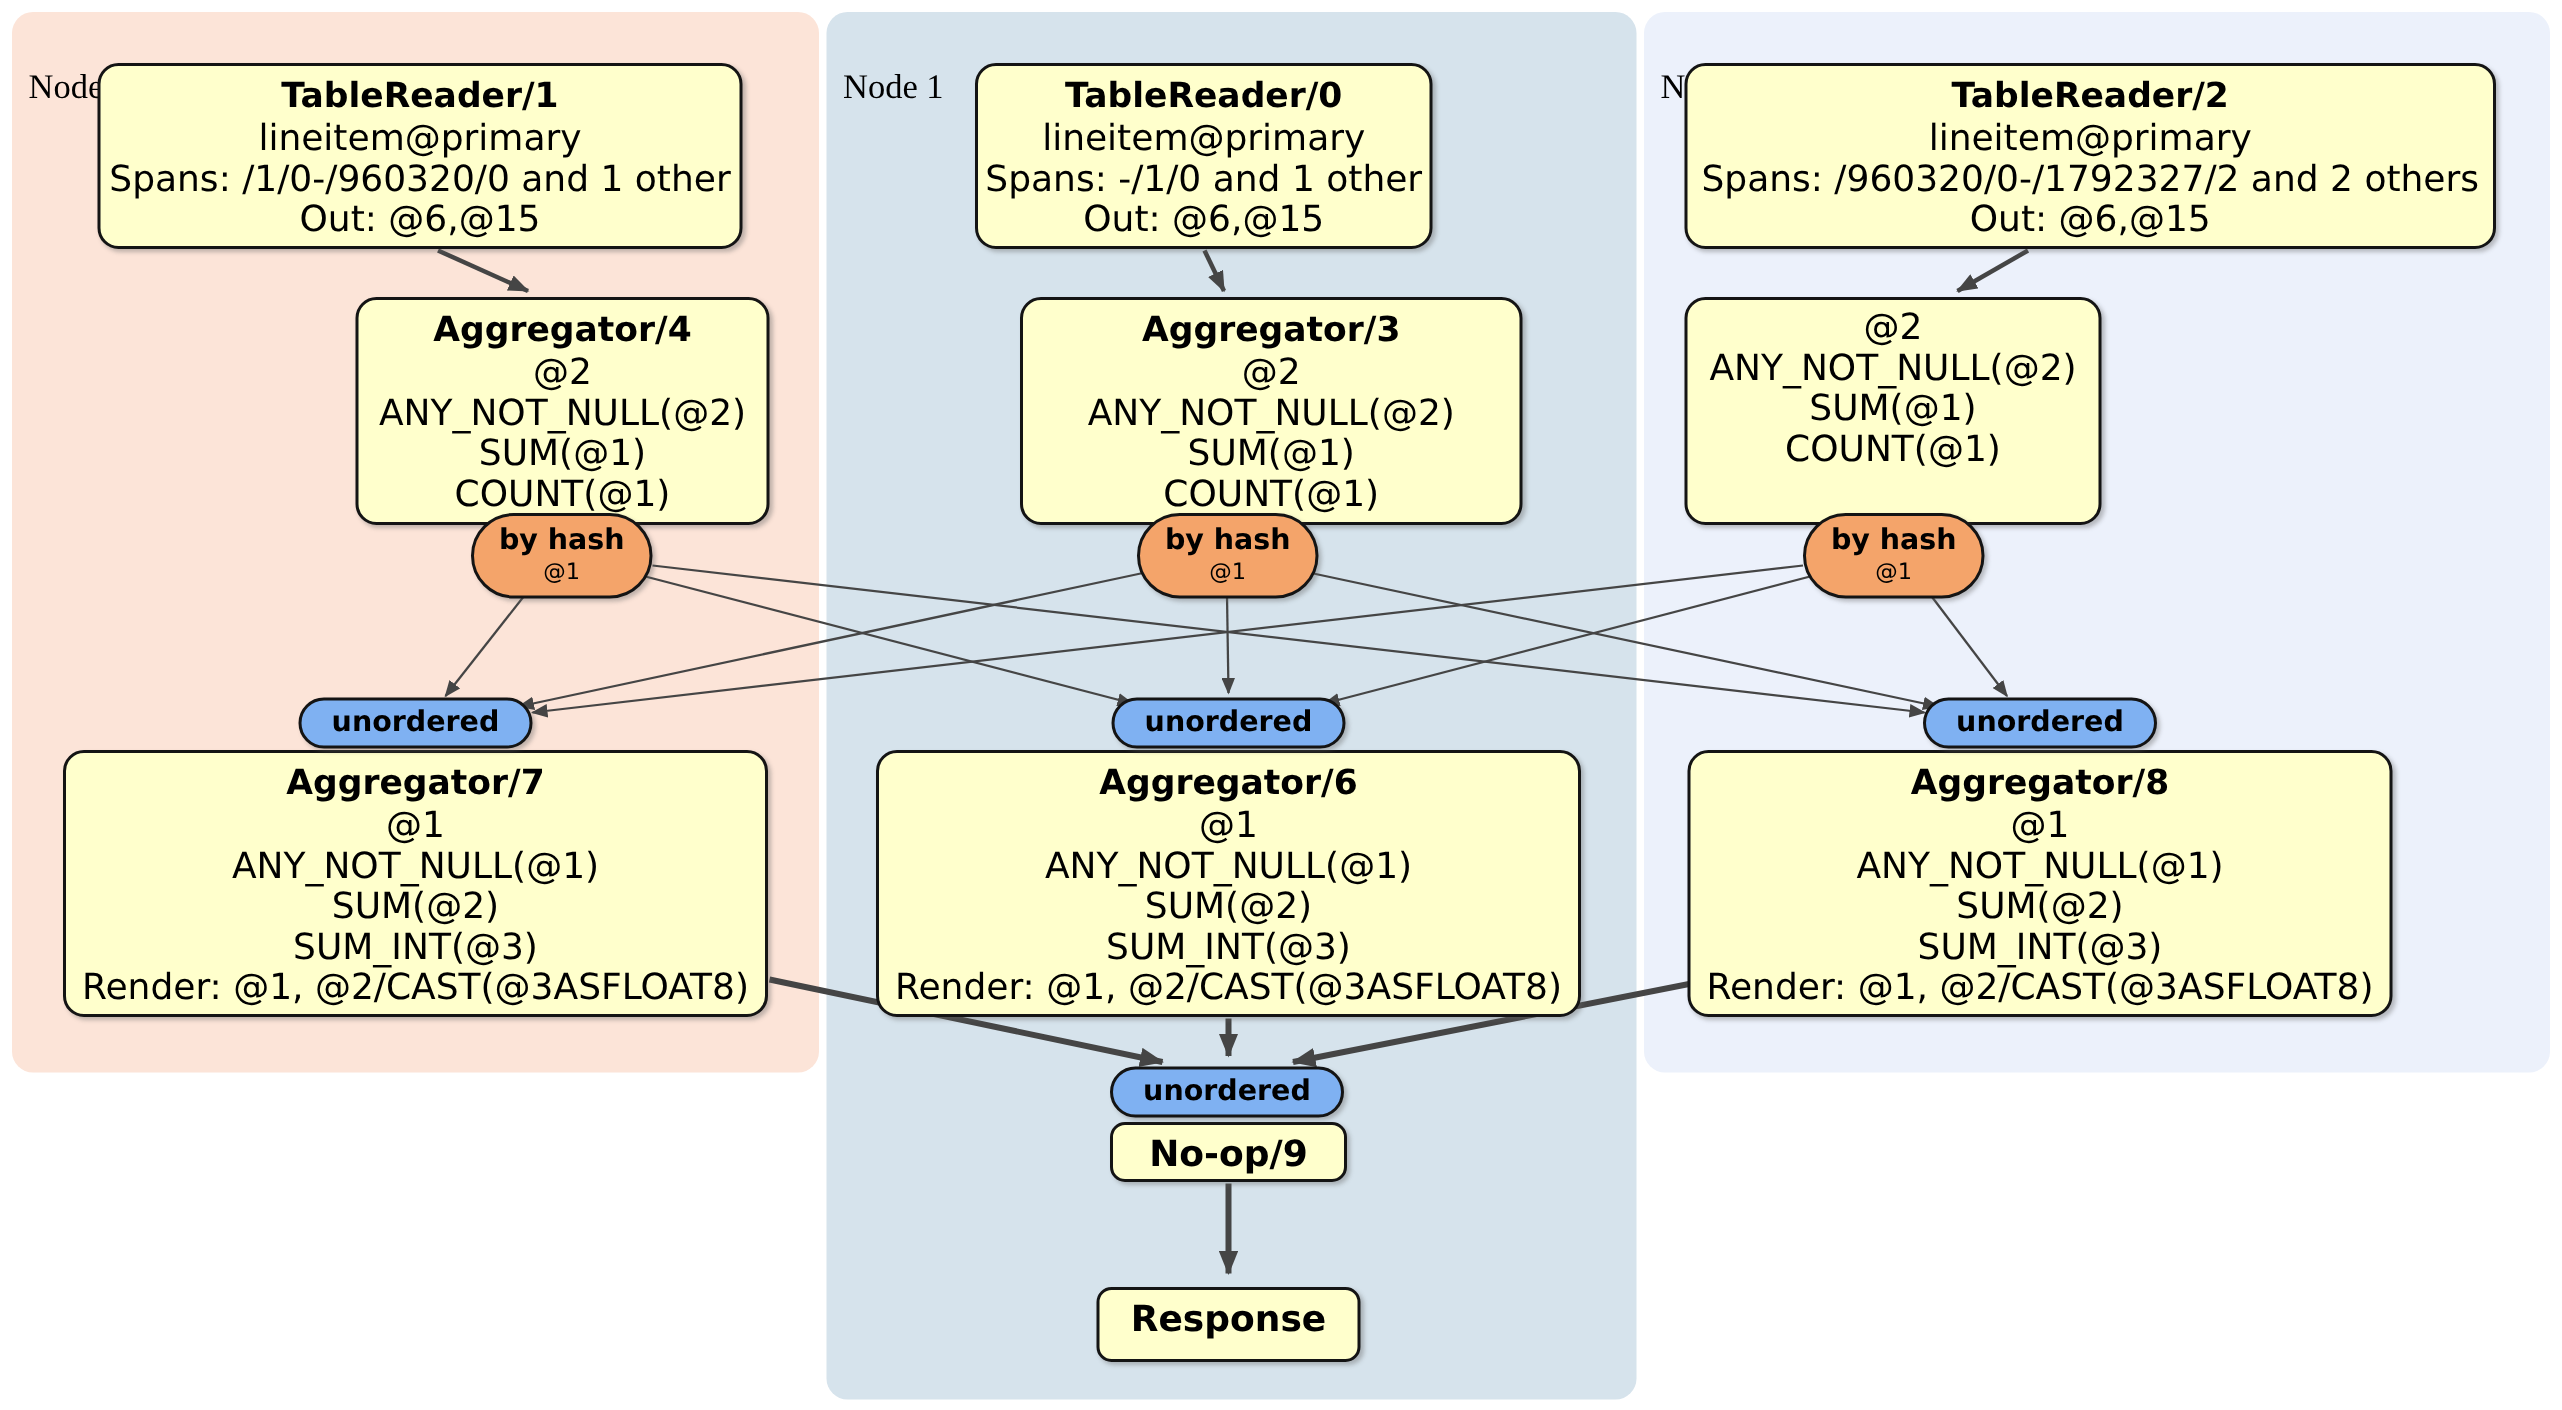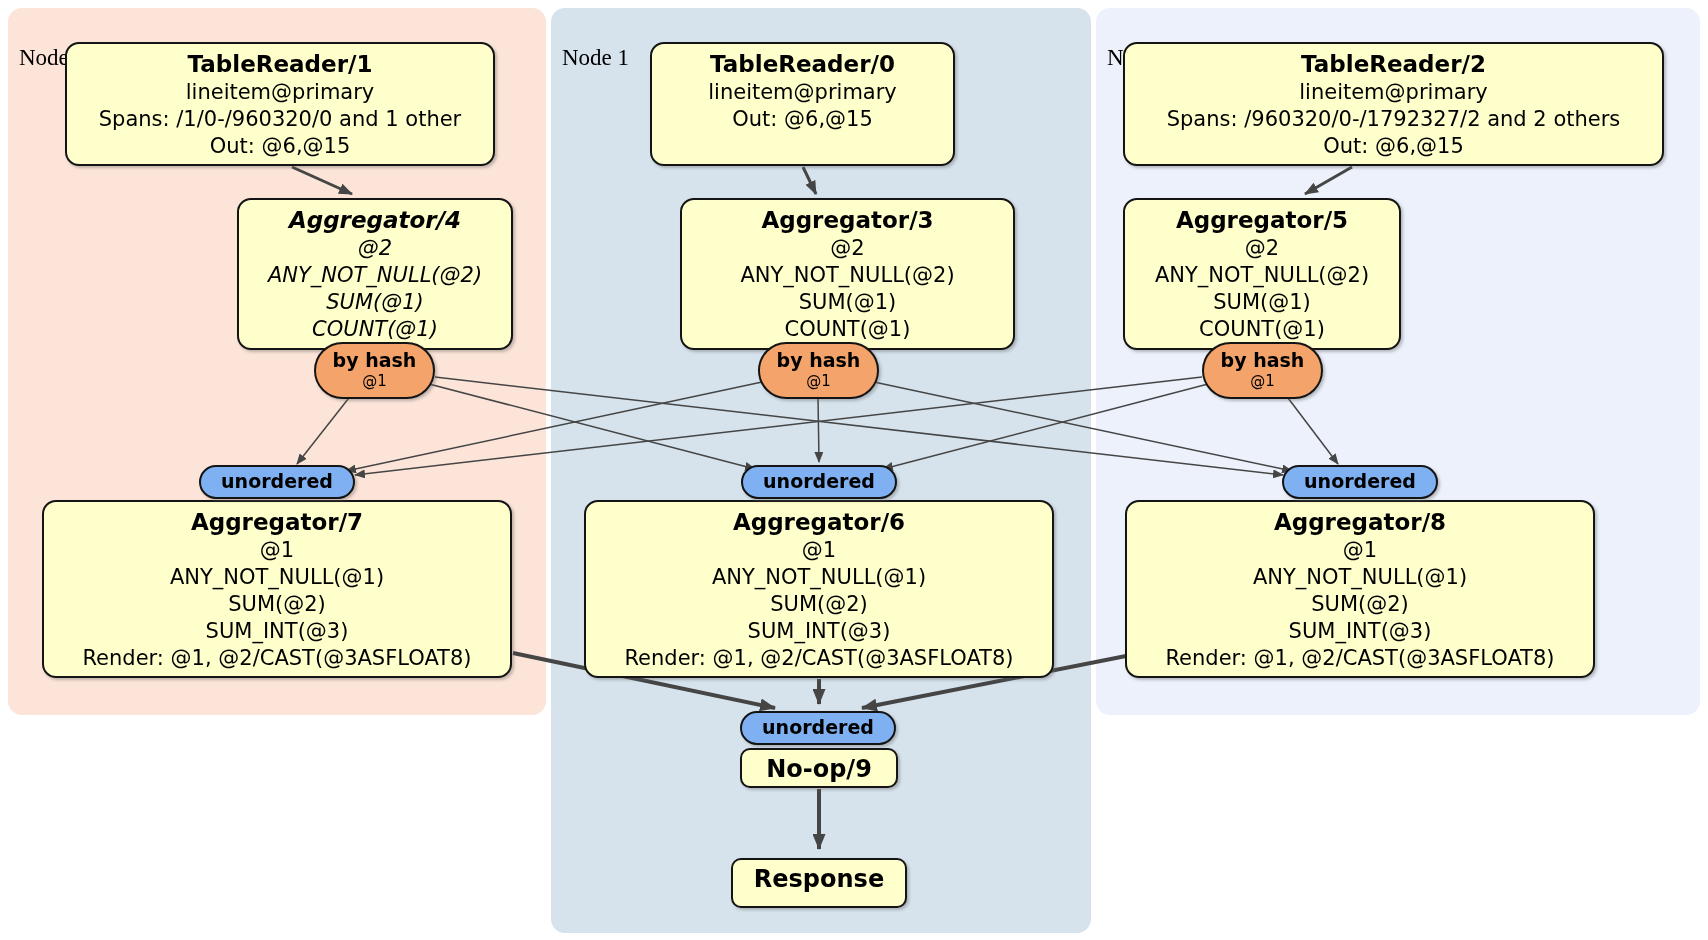--- a/index.html
+++ b/index.html
@@ -6,21 +6,21 @@
   .canvas{position:relative;width:1708px;height:940px;background:#ffffff;overflow:hidden;
           font-family:"DejaVu Sans",sans-serif;color:#000;}
   .region{position:absolute;border-radius:14px;z-index:0;}
   .region-label{position:absolute;top:6px;left:11px;font-family:Liberation Serif, serif;
           font-size:23px;color:#000;white-space:nowrap;margin-top:31px;}
   svg.edges{position:absolute;left:0;top:0;z-index:1;}
   .pbox{position:absolute;background:#ffffcc;border:2px solid #141414;border-radius:14px;
         box-shadow:2px 2px 3px rgba(100,100,100,.40);text-align:center;z-index:2;
         box-sizing:border-box;padding-top:5px;}
   .pbox .title{font-weight:bold;font-size:23px;line-height:30px;white-space:nowrap;}
-  .pbox .line{font-size:21px;line-height:27px;white-space:nowrap;}
+  .pbox .line{font-size:24px;line-height:27px;white-space:nowrap;}
   .smallbox{border-radius:10px;padding-top:0;}
   .smallbox .title{font-size:24px;line-height:38px;}
   .oval{position:absolute;border:2px solid #141414;text-align:center;z-index:3;
         box-sizing:border-box;box-shadow:2px 2px 3px rgba(100,100,100,.40);}
   .hash{background:#f4a46a;border-radius:29px;width:121px;height:57px;}
   .hash .title{font-weight:bold;font-size:19px;line-height:23px;margin-top:5px;}
   .hash .sub{font-size:15px;line-height:18px;}
   .sync{background:#7fb1f2;border-radius:17px;width:156px;height:34px;
         font-weight:bold;font-size:19px;line-height:29px;}
 </style>
@@ -75,45 +75,45 @@
 
   <div class="pbox" style="left:65px;top:42px;width:430px;height:124px;">
     <div class="title">TableReader/1</div>
     <div class="line">lineitem@primary</div>
     <div class="line">Spans: /1/0-/960320/0 and 1 other</div>
     <div class="line">Out: @6,@15</div>
   </div>
   <div class="pbox" style="left:650px;top:42px;width:305px;height:124px;">
     <div class="title">TableReader/0</div>
     <div class="line">lineitem@primary</div>
+    <div class="line">Spans: -/1/0 and 1 other</div>
     <div class="line">Out: @6,@15</div>
   </div>
   <div class="pbox" style="left:1123px;top:42px;width:541px;height:124px;">
     <div class="title">TableReader/2</div>
     <div class="line">lineitem@primary</div>
     <div class="line">Spans: /960320/0-/1792327/2 and 2 others</div>
     <div class="line">Out: @6,@15</div>
   </div>
 
-  <div class="pbox" style="left:237px;top:198px;width:276px;height:152px;font-style:italic;">
+  <div class="pbox" style="left:237px;top:198px;width:276px;height:152px;">
     <div class="title">Aggregator/4</div>
     <div class="line">@2</div>
     <div class="line">ANY_NOT_NULL(@2)</div>
     <div class="line">SUM(@1)</div>
     <div class="line">COUNT(@1)</div>
   </div>
   <div class="pbox" style="left:680px;top:198px;width:335px;height:152px;">
     <div class="title">Aggregator/3</div>
     <div class="line">@2</div>
     <div class="line">ANY_NOT_NULL(@2)</div>
     <div class="line">SUM(@1)</div>
     <div class="line">COUNT(@1)</div>
   </div>
   <div class="pbox" style="left:1123px;top:198px;width:278px;height:152px;">
-    <div class="title">Aggregator/5</div>
     <div class="line">@2</div>
     <div class="line">ANY_NOT_NULL(@2)</div>
     <div class="line">SUM(@1)</div>
     <div class="line">COUNT(@1)</div>
   </div>
 
   <div class="oval hash" style="left:314px;top:342px;">
     <div class="title">by hash</div>
     <div class="sub">@1</div>
   </div>

